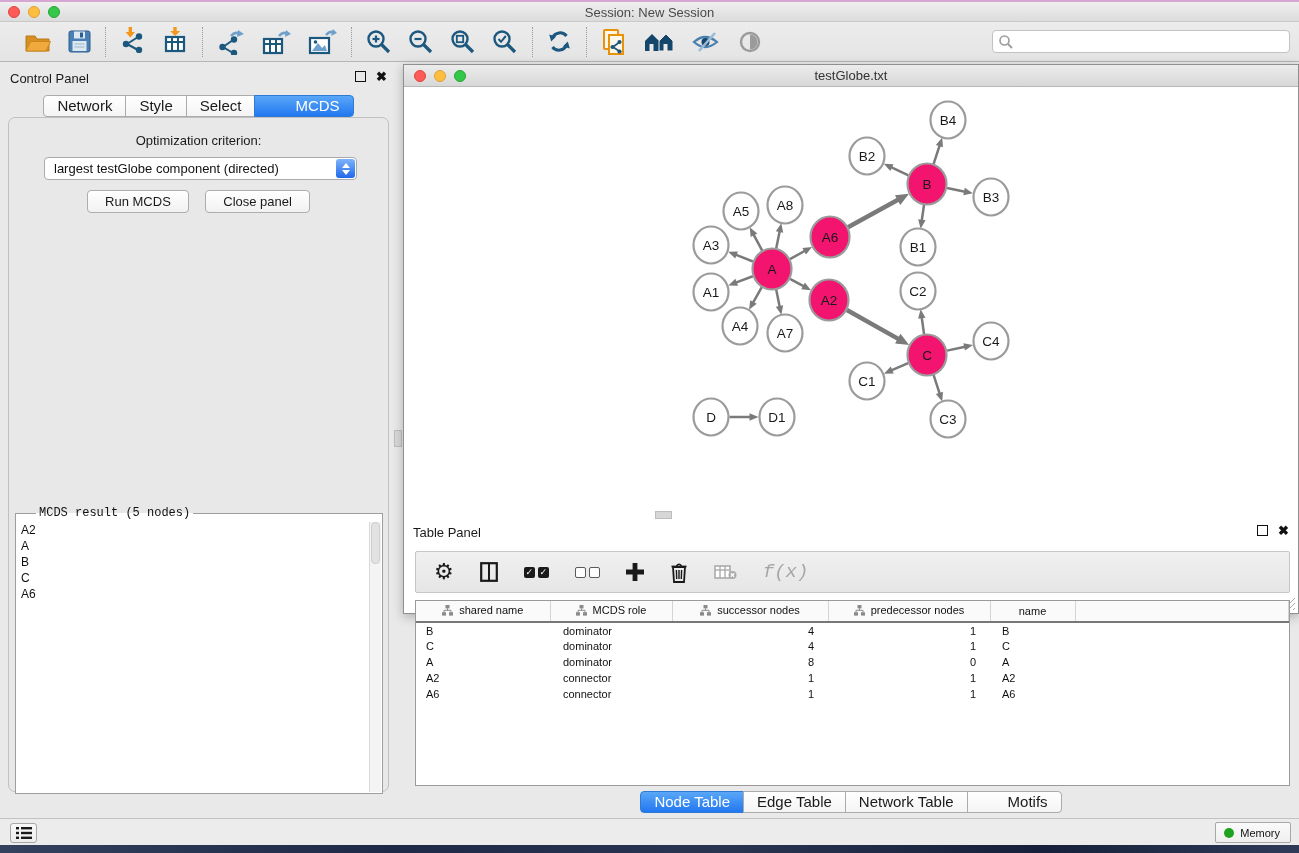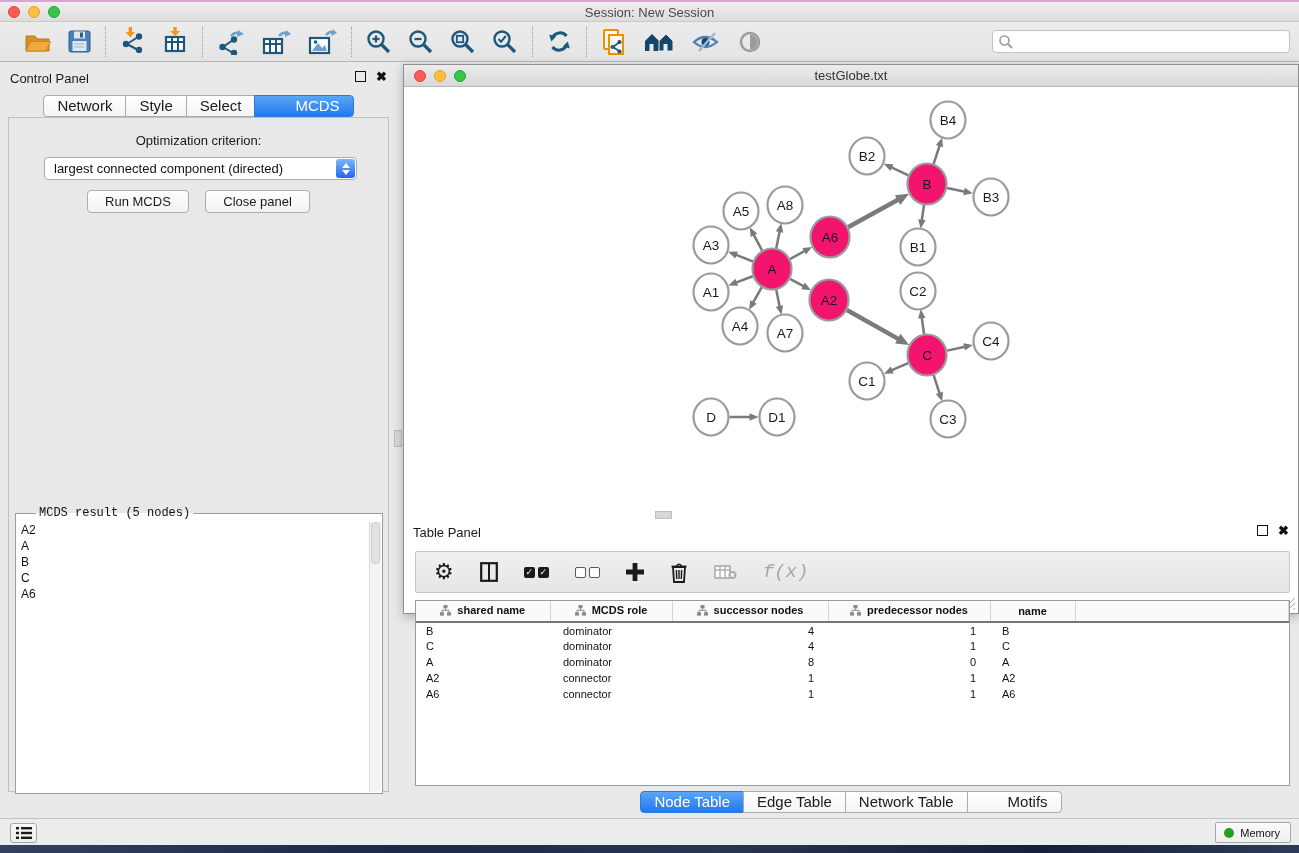--- a/index.html
+++ b/index.html
@@ -43,21 +43,21 @@
 
   .cp-tabs { position:absolute; left:0; top:33px; width:100%; text-align:center; z-index:3; }
   .tabbtn { display:inline-block; vertical-align:top; height:22px; line-height:20px; padding:0 13px;
     background:linear-gradient(#FFFFFF,#F4F4F4); border:1px solid #ABABAB; margin-left:-1px;
     font-size:15px; color:#1a1a1a; cursor:pointer; }
   .tabbtn:first-child { border-radius:4px 0 0 4px; margin-left:0; }
   .tabbtn:last-child { border-radius:0 4px 4px 0;padding-left:40px; }
   .tabbtn.sel { background:linear-gradient(#5AA7F8,#2277F0); border-color:#2E7BD6; color:#fff; }
 
   .cp-inner { position:absolute; left:8px; top:55px; width:381px; height:675px;
-    background:#E8E8E8; border:1px solid #C0C0C0; border-radius:0; }
+    background:#E8E8E8; border:1px solid #C0C0C0; border-radius:7px; }
   .opt-label { position:absolute; top:15px; width:100%; text-align:center; font-size:13px; color:#1a1a1a; }
   .dropdown { position:absolute; left:35px; top:39px; width:313px; height:23px;
     background:#fff; border:1px solid #ABABAB; border-radius:4px; display:flex; align-items:center; cursor:pointer; }
   .dropdown .val { flex:1; font-size:13px; padding-left:9px; color:#111; white-space:nowrap; overflow:hidden; }
   .stepper { width:19px; height:19px; margin-right:1px; border-radius:3px;
     background:linear-gradient(#7FB3FA,#2068EC); position:relative; }
   .stepper:before { content:""; position:absolute; left:5.5px; top:3.5px; border-left:4px solid transparent; border-right:4px solid transparent; border-bottom:5px solid #fff; }
   .stepper:after  { content:""; position:absolute; left:5.5px; bottom:3.5px; border-left:4px solid transparent; border-right:4px solid transparent; border-top:5px solid #fff; }
   .btn-row { position:absolute; top:72px; width:100%; text-align:center; }
   .mac-btn { display:inline-block; height:23px; line-height:21px; padding:0 17px; margin:0 6px;
@@ -96,21 +96,21 @@
     display:flex; align-items:center; gap:22px; padding-left:16px; }
   .gear { font-size:22px; color:#1a1a1a; line-height:22px; }
   .chk-pair { display:flex; gap:3px; }
   .chk { width:11px; height:11px; background:#1a1a1a; border-radius:2px; color:#fff; font-size:9px; line-height:11px; text-align:center; }
   .unchk { width:11px; height:11px; background:#fff; border:1.5px solid #5a5a5a; border-radius:2px; }
   .fx { font-family:Liberation Mono, monospace; font-style:italic; font-size:19px; color:#A6A6A6; }
 
   .tbl-box { position:absolute; left:12px; top:81px; width:875px; height:186px;
     background:#fff; border:1px solid #9A9A9A; overflow:hidden; }
   table.node-table { border-collapse:collapse; table-layout:fixed; width:100%; }
-  .node-table th { height:21px; background:#FAFAFA; font-weight:bold; font-size:11px; color:#111;
+  .node-table th { height:21px; background:#FAFAFA; font-weight:normal; font-size:11px; color:#111;
     border-right:1px solid #D4D4D4; border-bottom:2px solid #777; text-align:center; white-space:nowrap; }
   .node-table th .hwrap { display:inline-flex; align-items:center; gap:6px; }
   .node-table td { height:16px; font-size:11px; color:#111; white-space:nowrap; }
   .node-table td.c0 { padding-left:10px; }
   .node-table td.c1 { padding-left:13px; }
   .node-table td.c2, .node-table td.c3 { text-align:right; padding-right:14px; }
   .node-table td.c4 { padding-left:12px; }
   col.w0{width:134px} col.w1{width:122px} col.w2{width:156px} col.w3{width:162px} col.w4{width:85px} col.wf{width:auto}
 
   .tp-tabs { position:absolute; left:0; top:272px; width:100%; text-align:center; }
@@ -336,21 +336,21 @@
     <div class="cpanel">
       <div class="panel-head">Control Panel</div>
       <div class="panel-icons">
         <span class="float-ic"></span>
         <span class="close-ic">✖</span>
       </div>
       <div class="cp-tabs" id="cp-tabs"><button class="tabbtn">Network</button><button class="tabbtn">Style</button><button class="tabbtn">Select</button><button class="tabbtn sel">MCDS</button></div>
       <div class="cp-inner">
         <div class="opt-label">Optimization criterion:</div>
         <div class="dropdown">
-          <span class="val">largest connected component (directed)</span>
+          <span class="val">largest testGlobe component (directed)</span>
           <span class="stepper"></span>
         </div>
         <div class="btn-row">
           <button class="mac-btn">Run MCDS</button>
           <button class="mac-btn">Close panel</button>
         </div>
         <fieldset class="result-fs">
           <legend>MCDS result (5 nodes)</legend>
           <div class="result-list" id="result-list">
               <div class="result-item">A2</div>

